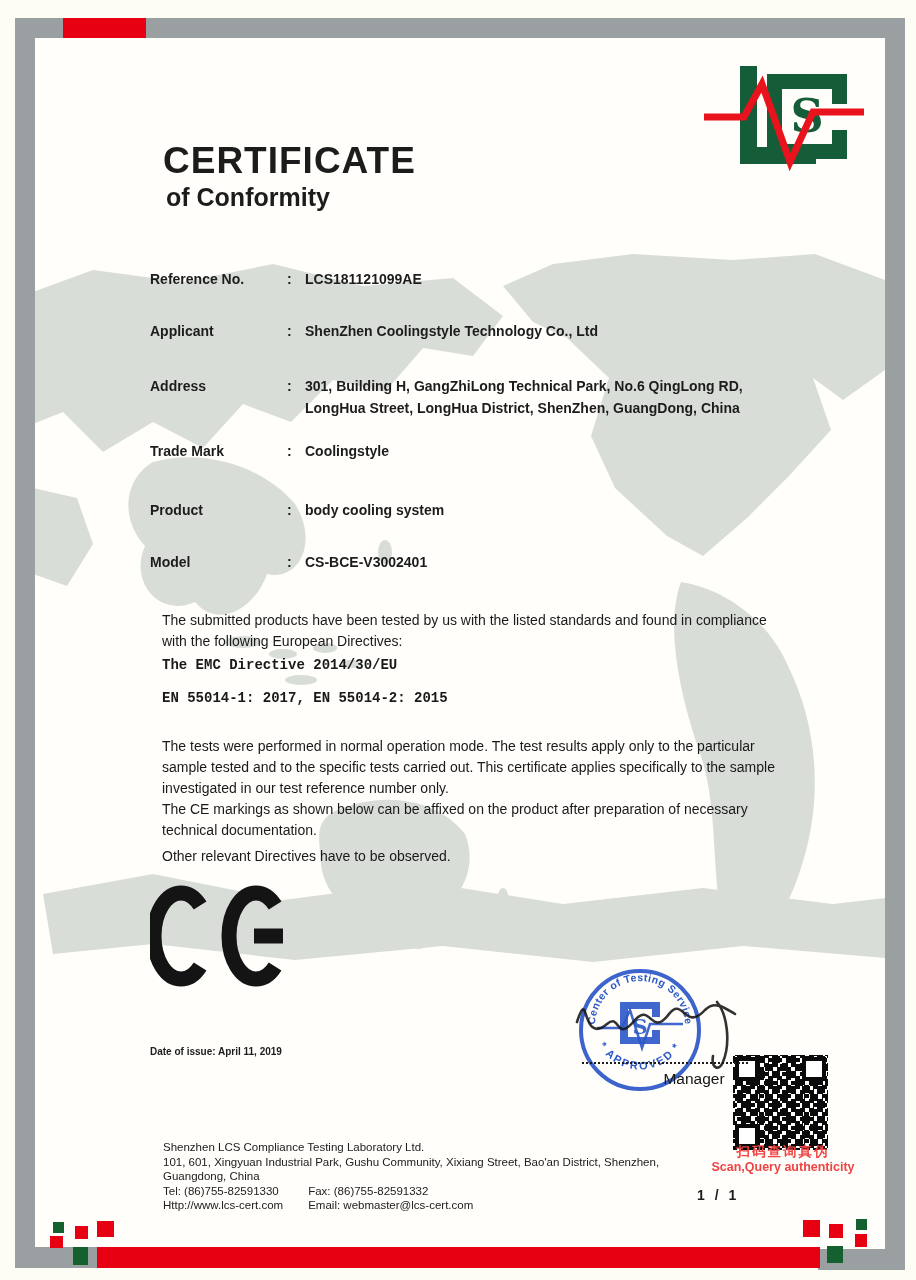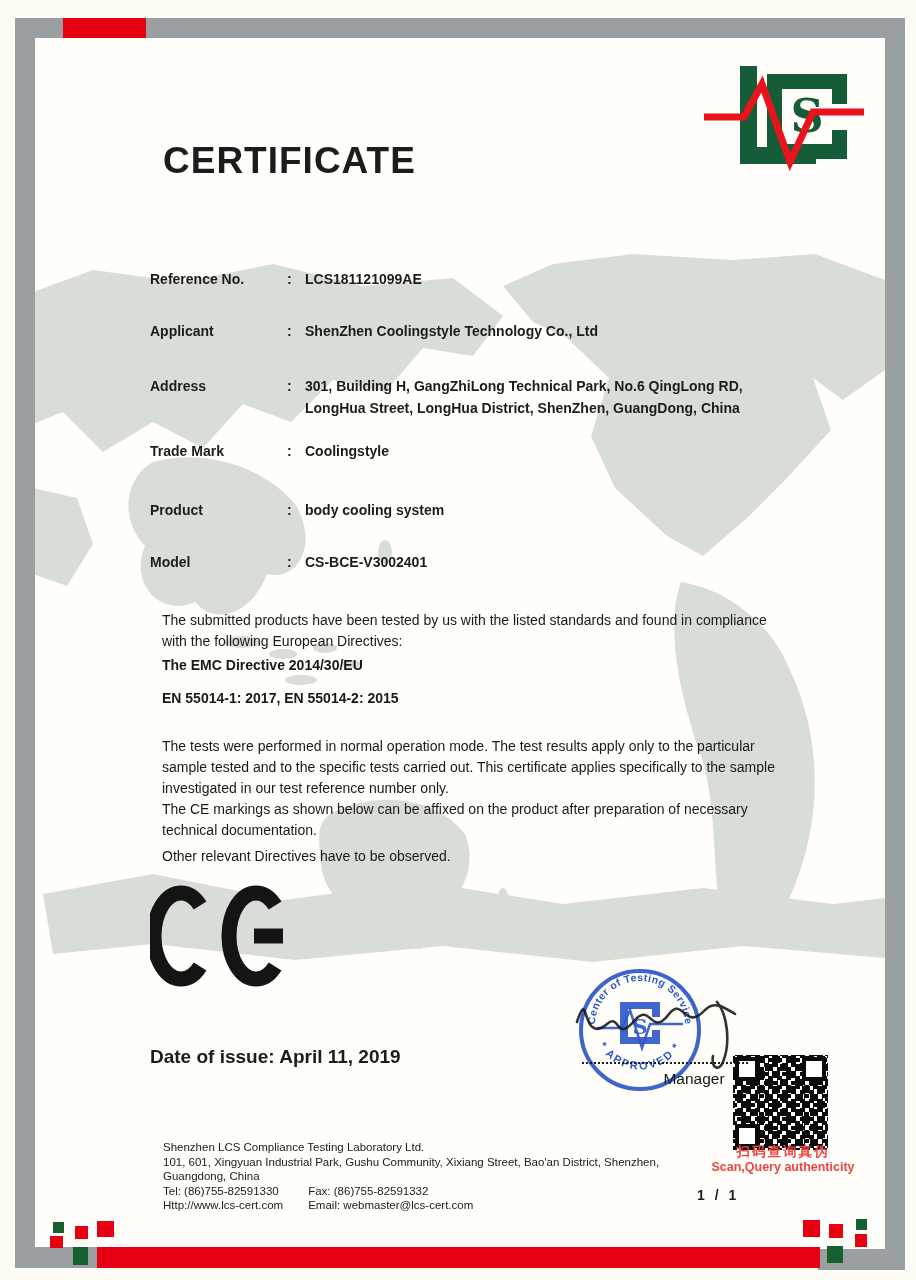--- a/index.html
+++ b/index.html
@@ -19,23 +19,23 @@
   .title2{position:absolute;left:166px;top:183px;font-size:25px;font-weight:bold;z-index:4;}
   .logo{position:absolute;left:700px;top:60px;z-index:4;}
   
   .field{position:absolute;left:150px;width:700px;z-index:4;font-size:14px;font-weight:bold;line-height:22px;}
   .field .lab{position:absolute;left:0;top:0;width:130px;}
   .field .col{position:absolute;left:137px;top:0;}
   .field .val{position:absolute;left:155px;top:0;width:520px;white-space:pre-line;}
   
   .body-text{position:absolute;left:150px;width:720px;font-size:14px;line-height:21px;
              white-space:pre-line;color:#191919;z-index:4;margin-left:12px;}
-  .bold{font-weight:bold;}
+  .bold{font-weight:bold;font-family:Liberation Mono, monospace;}
   .ce{position:absolute;left:150px;top:882px;z-index:4;}
-  .issue{position:absolute;left:150px;top:1046px;font-size:19px;font-weight:bold;z-index:4;}
+  .issue{position:absolute;left:150px;top:1046px;font-size:10px;font-weight:bold;z-index:4;}
   
   .stamp{position:absolute;left:555px;top:950px;z-index:6;}
   .dotted{position:absolute;left:582px;top:1062px;width:166px;height:0;
           border-bottom:2.5px dotted #1c1c1c;z-index:7;}
   .manager{position:absolute;left:619px;top:1070px;width:150px;text-align:center;
            font-size:15.5px;color:#141414;z-index:7;}
   
   .qr{position:absolute;left:733px;top:1055px;width:95px;height:95px;background:#fff;
       padding:0;z-index:5;
       background-image:
@@ -105,20 +105,21 @@
 
   <svg class="logo" width="170" height="115" viewBox="0 0 170 115">
     <rect x="40" y="6" width="17" height="98" fill="#155c38"></rect>
     <rect x="40" y="87" width="76" height="17" fill="#155c38"></rect>
     <path d="M67 14 H147 V44 H132 V29 H82 V84 H132 V70 H147 V99 H67 Z" fill="#155c38"></path>
     <text x="107" y="72" text-anchor="middle" font-family="DejaVu Serif,serif" font-size="46" font-weight="bold" fill="#155c38">S</text>
     <polyline points="4,57 44,57 62,24 90,102 113,52 164,52" fill="none" stroke="#e8131d" stroke-width="7"></polyline>
   </svg>
 
   <div class="title1">CERTIFICATE</div>
+  <div class="title2">of Conformity</div>
 
   <div class="field" style="top:268px;">
     <span class="lab">Reference No.</span>
     <span class="col">:</span>
     <span class="val">LCS181121099AE</span>
   </div>
   <div class="field" style="top:320px;">
     <span class="lab">Applicant</span>
     <span class="col">:</span>
     <span class="val">ShenZhen Coolingstyle Technology Co., Ltd</span>

